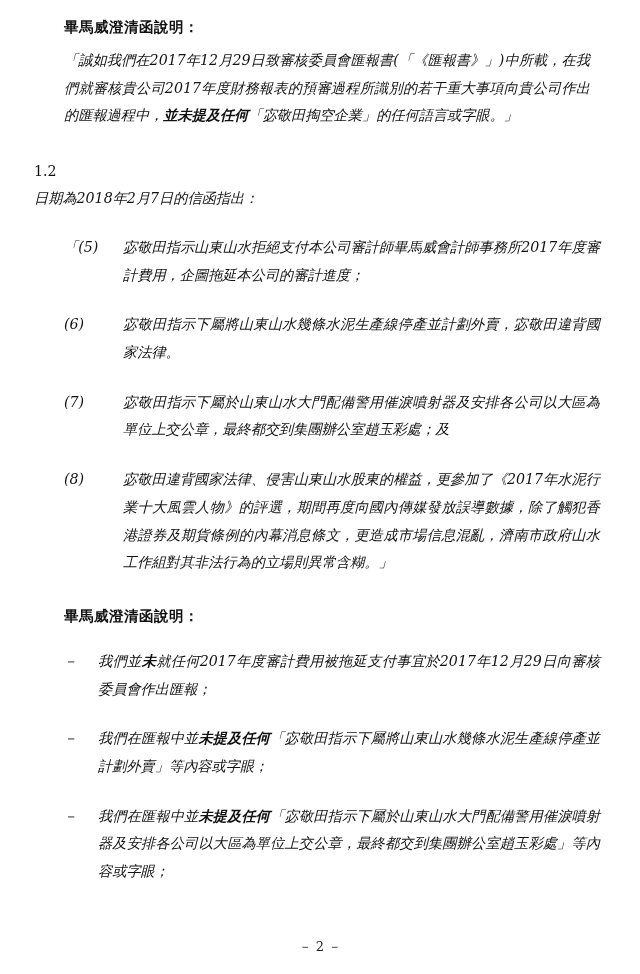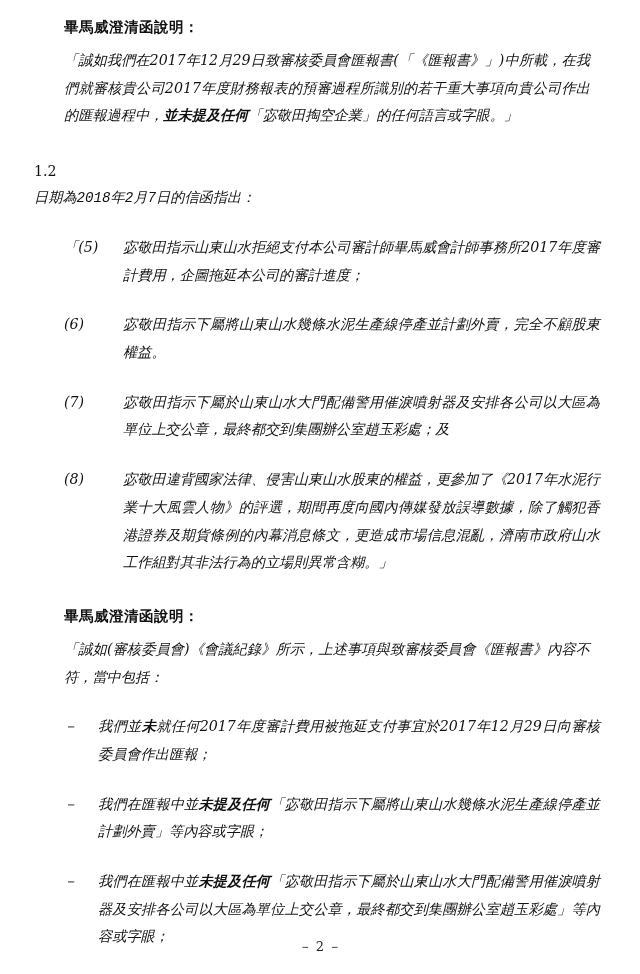--- a/index.html
+++ b/index.html
@@ -52,21 +52,20 @@
     flex-direction: column;
   }
   .numbered .num {
     width: 42px;
     flex: none;
     font-style: normal;
   }
   .numbered .txt {
     flex: 1;
     font-style: italic;
-    font-family: Liberation Mono, monospace;
   }
   .item {
     display: flex;
     margin: 22px 0 0 30px;
     font-size: 14.2px;
     line-height: 1.95;
     font-style: italic;
   }
   .item .marker {
     width: 34px;
@@ -127,36 +126,35 @@
     <div class="txt">日期為2018年2月7日的信函指出：</div>
   </div>
 
   <div class="item">
     <div class="marker">「(5)</div>
     <div class="body">宓敬田指示山東山水拒絕支付本公司審計師畢馬威會計師事務所2017年度審計費用，企圖拖延本公司的審計進度；</div>
   </div>
 
   <div class="item">
     <div class="marker">(6)</div>
-    <div class="body">宓敬田指示下屬將山東山水幾條水泥生產線停產並計劃外賣，完全不顧股東權益。</div>
+    <div class="body">宓敬田指示下屬將山東山水幾條水泥生產線停產並計劃外賣，宓敬田違背國家法律。</div>
   </div>
 
   <div class="item">
     <div class="marker">(7)</div>
     <div class="body">宓敬田指示下屬於山東山水大門配備警用催淚噴射器及安排各公司以大區為單位上交公章，最終都交到集團辦公室趙玉彩處；及</div>
   </div>
 
   <div class="item">
     <div class="marker">(8)</div>
     <div class="body">宓敬田違背國家法律、侵害山東山水股東的權益，更參加了《2017年水泥行業十大風雲人物》的評選，期間再度向國內傳媒發放誤導數據，除了觸犯香港證券及期貨條例的內幕消息條文，更造成市場信息混亂，濟南市政府山水工作組對其非法行為的立場則異常含糊。」</div>
   </div>
 
   <div class="heading second">畢馬威澄清函說明：</div>
 
-  <div class="quote-block">「誠如(審核委員會)《會議紀錄》所示，上述事項與致審核委員會《匯報書》內容不符，當中包括：</div>
 
   <div class="dash-item">
     <div class="marker">－</div>
     <div class="body">
       <span>我們並</span><span class="bold">未</span><span>就任何2017年度審計費用被拖延支付事宜於2017年12月29日向審核委員會作出匯報；</span>
     </div>
   </div>
 
   <div class="dash-item">
     <div class="marker">－</div>

